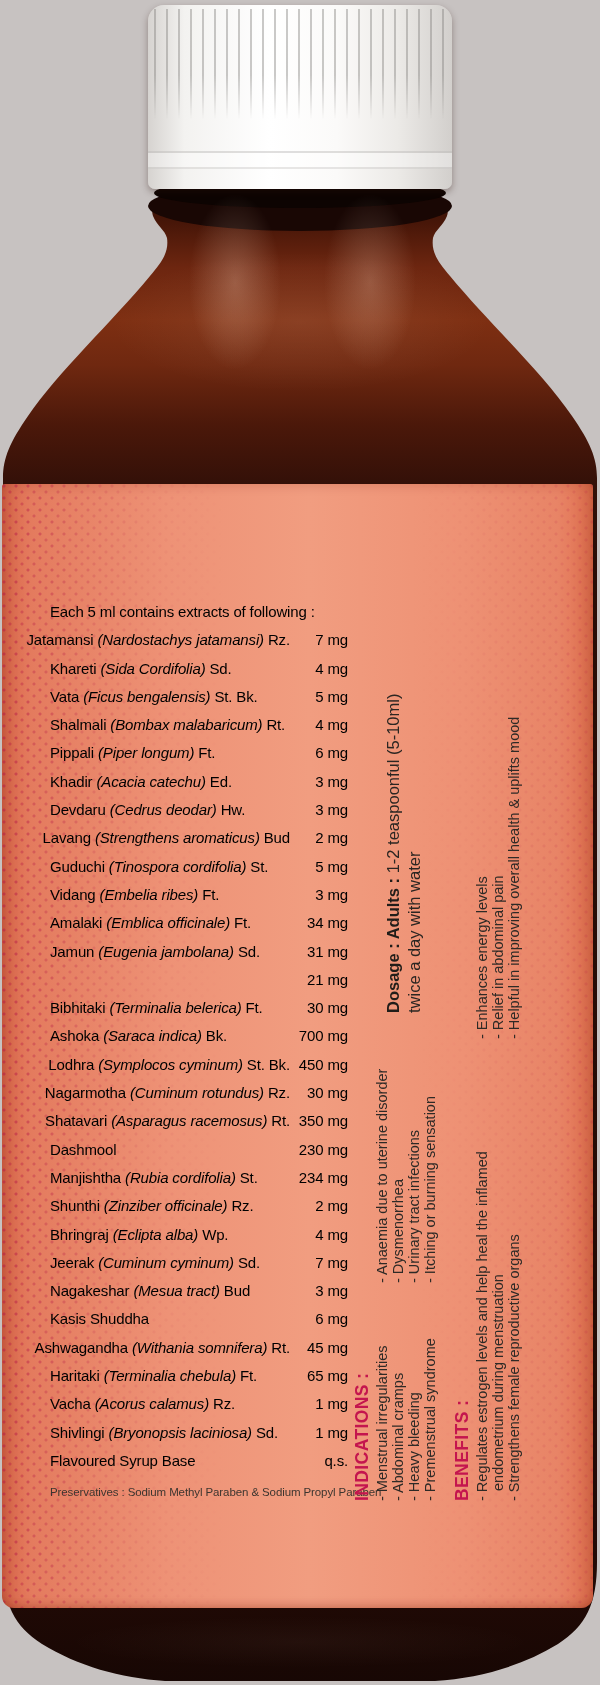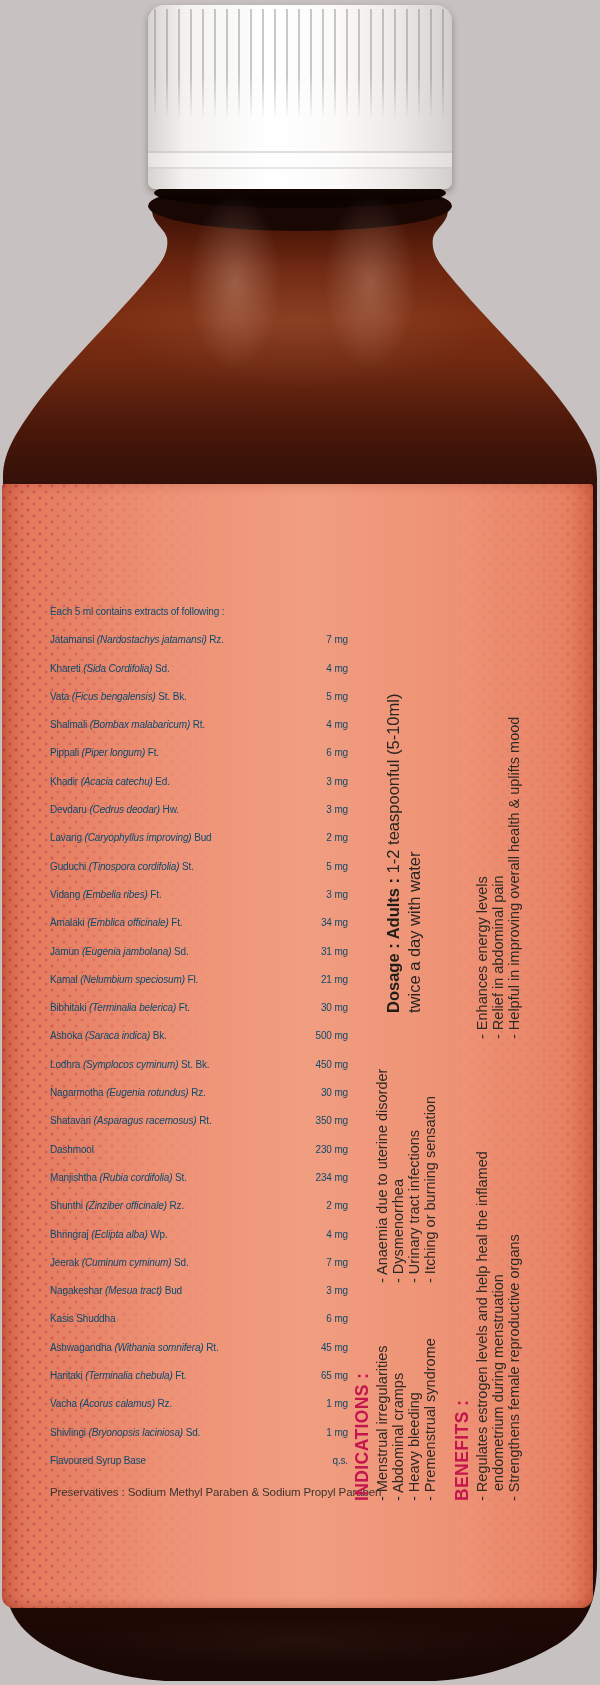--- a/index.html
+++ b/index.html
@@ -25,23 +25,23 @@
        box-shadow:inset 10px 0 18px -8px rgba(120,30,10,.38),inset -12px 0 18px -9px rgba(120,30,10,.30),
                   inset 0 -6px 10px -6px rgba(110,25,8,.25);}
   .dots{left:0;top:0;width:591px;height:1124px;border-radius:inherit;
        background-image:radial-gradient(circle at 2px 2px,rgba(180,20,70,.55) 1.1px,rgba(180,20,70,0) 1.9px),
                         radial-gradient(circle at 8px 8px,rgba(180,20,70,.45) 1.1px,rgba(180,20,70,0) 1.9px);
        background-size:12px 12px;
        -webkit-mask-image:linear-gradient(to right,rgba(0,0,0,.9) 0,rgba(0,0,0,.45) 70px,rgba(0,0,0,.15) 140px,rgba(0,0,0,0) 220px,rgba(0,0,0,0) 420px,rgba(0,0,0,.18) 540px,rgba(0,0,0,.35) 100%);
        mask-image:linear-gradient(to right,rgba(0,0,0,.9) 0,rgba(0,0,0,.45) 70px,rgba(0,0,0,.15) 140px,rgba(0,0,0,0) 220px,rgba(0,0,0,0) 420px,rgba(0,0,0,.18) 540px,rgba(0,0,0,.35) 100%);}
 
   
-  .ingredients{left:50px;top:598px;width:298px;color:#0c4a6e;font-size:10px;letter-spacing:-.15px;}
+  .ingredients{left:50px;top:598px;width:298px;color:#000000;font-size:15px;letter-spacing:-.15px;}
   .ing-header{line-height:28.3px;white-space:nowrap;}
-  .row{display:flex;justify-content:center;line-height:28.3px;white-space:nowrap;}
+  .row{display:flex;justify-content:flex-end;line-height:28.3px;white-space:nowrap;}
   .row .nm{flex:1 1 auto;overflow:visible;}
   .row .qt{flex:0 0 58px;text-align:right;}
   .preserv{left:50px;top:1486px;width:320px;font-size:11.5px;color:#3c352f;letter-spacing:-.1px;white-space:nowrap;}
 
   
   .rot{transform:rotate(-90deg);transform-origin:0 0;}
   .dosage{left:383px;top:1013px;width:436px;font-size:16.5px;color:#2b2622;line-height:21px;white-space:nowrap;}
   .dosage b{color:#211d19;}
   .vblock{color:#2e2a26;font-size:14.5px;line-height:16px;}
   .vblock .vtitle{font-size:17.5px;font-weight:bold;line-height:21px;letter-spacing:.4px;margin-bottom:1px;}
@@ -126,57 +126,56 @@
       </div>
       <div class="row">
         <span class="nm">Khadir <i>(Acacia catechu)</i> Ed.</span>
         <span class="qt">3 mg</span>
       </div>
       <div class="row">
         <span class="nm">Devdaru <i>(Cedrus deodar)</i> Hw.</span>
         <span class="qt">3 mg</span>
       </div>
       <div class="row">
-        <span class="nm">Lavang <i>(Caryophyllus improving)</i> Bud</span>
+        <span class="nm">Lavang <i>(Strengthens aromaticus)</i> Bud</span>
         <span class="qt">2 mg</span>
       </div>
       <div class="row">
         <span class="nm">Guduchi <i>(Tinospora cordifolia)</i> St.</span>
         <span class="qt">5 mg</span>
       </div>
       <div class="row">
         <span class="nm">Vidang <i>(Embelia ribes)</i> Ft.</span>
         <span class="qt">3 mg</span>
       </div>
       <div class="row">
         <span class="nm">Amalaki <i>(Emblica officinale)</i> Ft.</span>
         <span class="qt">34 mg</span>
       </div>
       <div class="row">
         <span class="nm">Jamun <i>(Eugenia jambolana)</i> Sd.</span>
         <span class="qt">31 mg</span>
       </div>
       <div class="row">
-        <span class="nm">Kamal <i>(Nelumbium speciosum)</i> Fl.</span>
         <span class="qt">21 mg</span>
       </div>
       <div class="row">
         <span class="nm">Bibhitaki <i>(Terminalia belerica)</i> Ft.</span>
         <span class="qt">30 mg</span>
       </div>
       <div class="row">
         <span class="nm">Ashoka <i>(Saraca indica)</i> Bk.</span>
-        <span class="qt">500 mg</span>
+        <span class="qt">700 mg</span>
       </div>
       <div class="row">
         <span class="nm">Lodhra <i>(Symplocos cyminum)</i> St. Bk.</span>
         <span class="qt">450 mg</span>
       </div>
       <div class="row">
-        <span class="nm">Nagarmotha <i>(Eugenia rotundus)</i> Rz.</span>
+        <span class="nm">Nagarmotha <i>(Cuminum rotundus)</i> Rz.</span>
         <span class="qt">30 mg</span>
       </div>
       <div class="row">
         <span class="nm">Shatavari <i>(Asparagus racemosus)</i> Rt.</span>
         <span class="qt">350 mg</span>
       </div>
       <div class="row">
         <span class="nm">Dashmool</span>
         <span class="qt">230 mg</span>
       </div>

